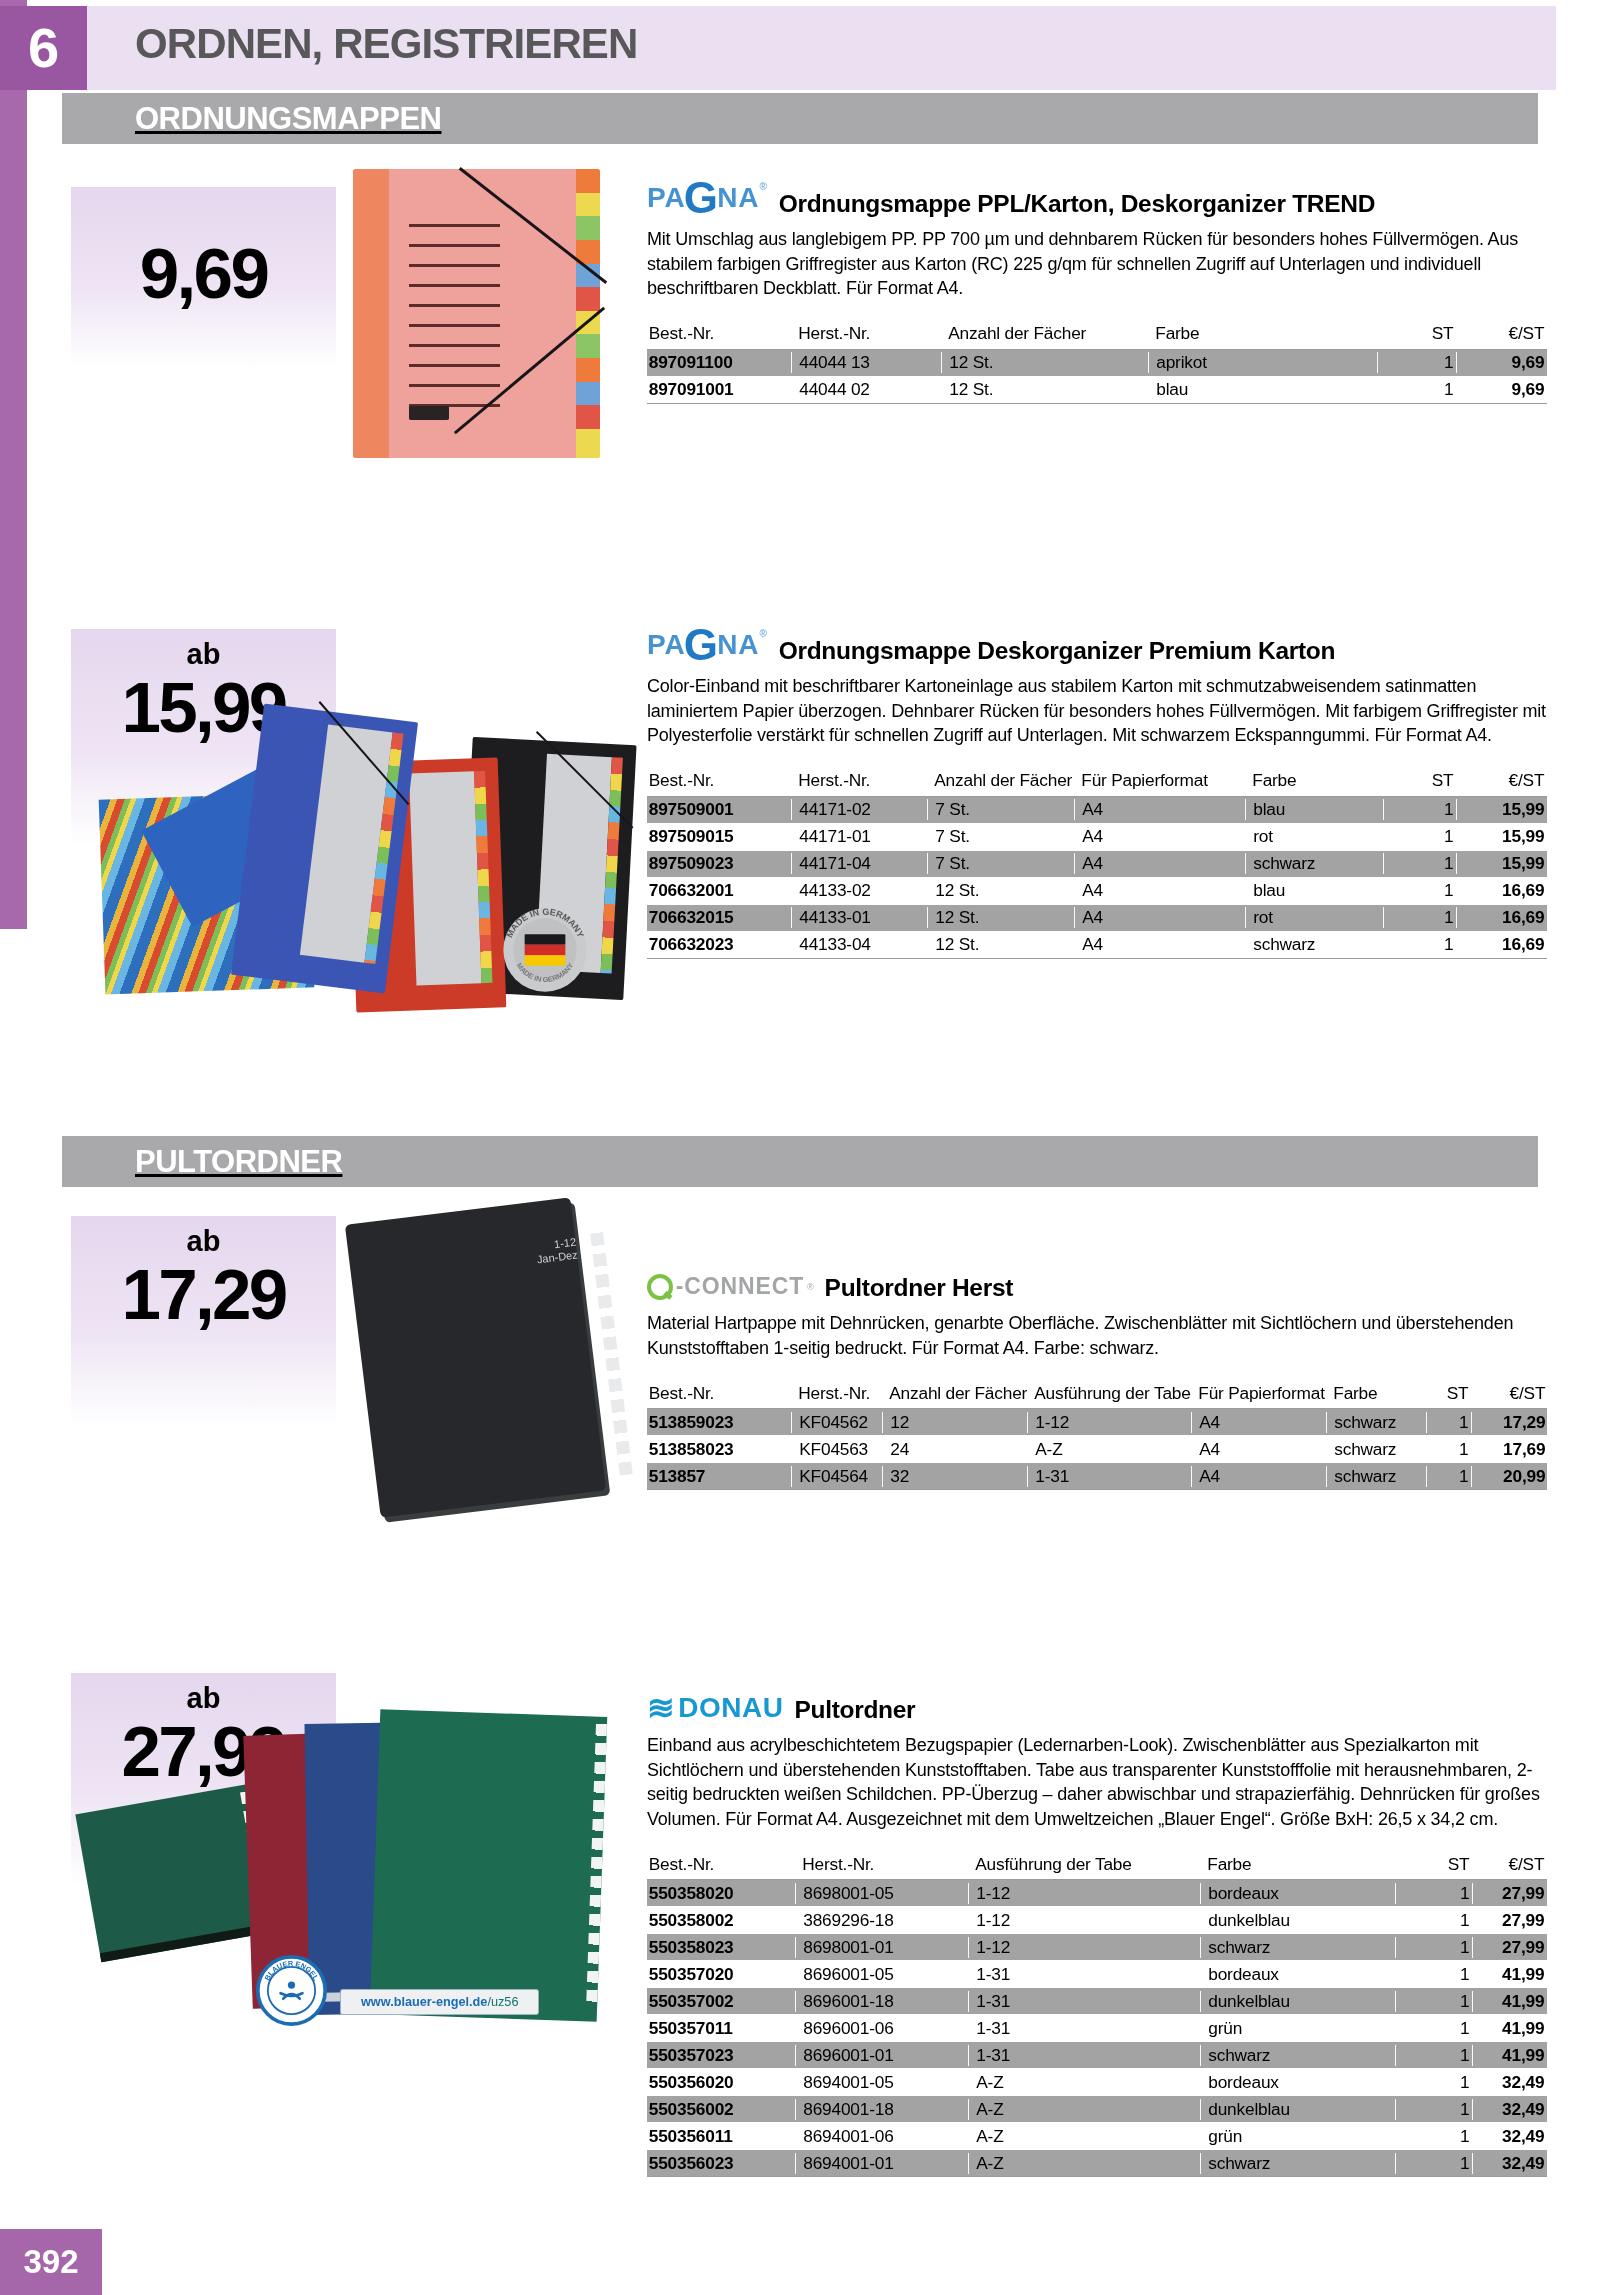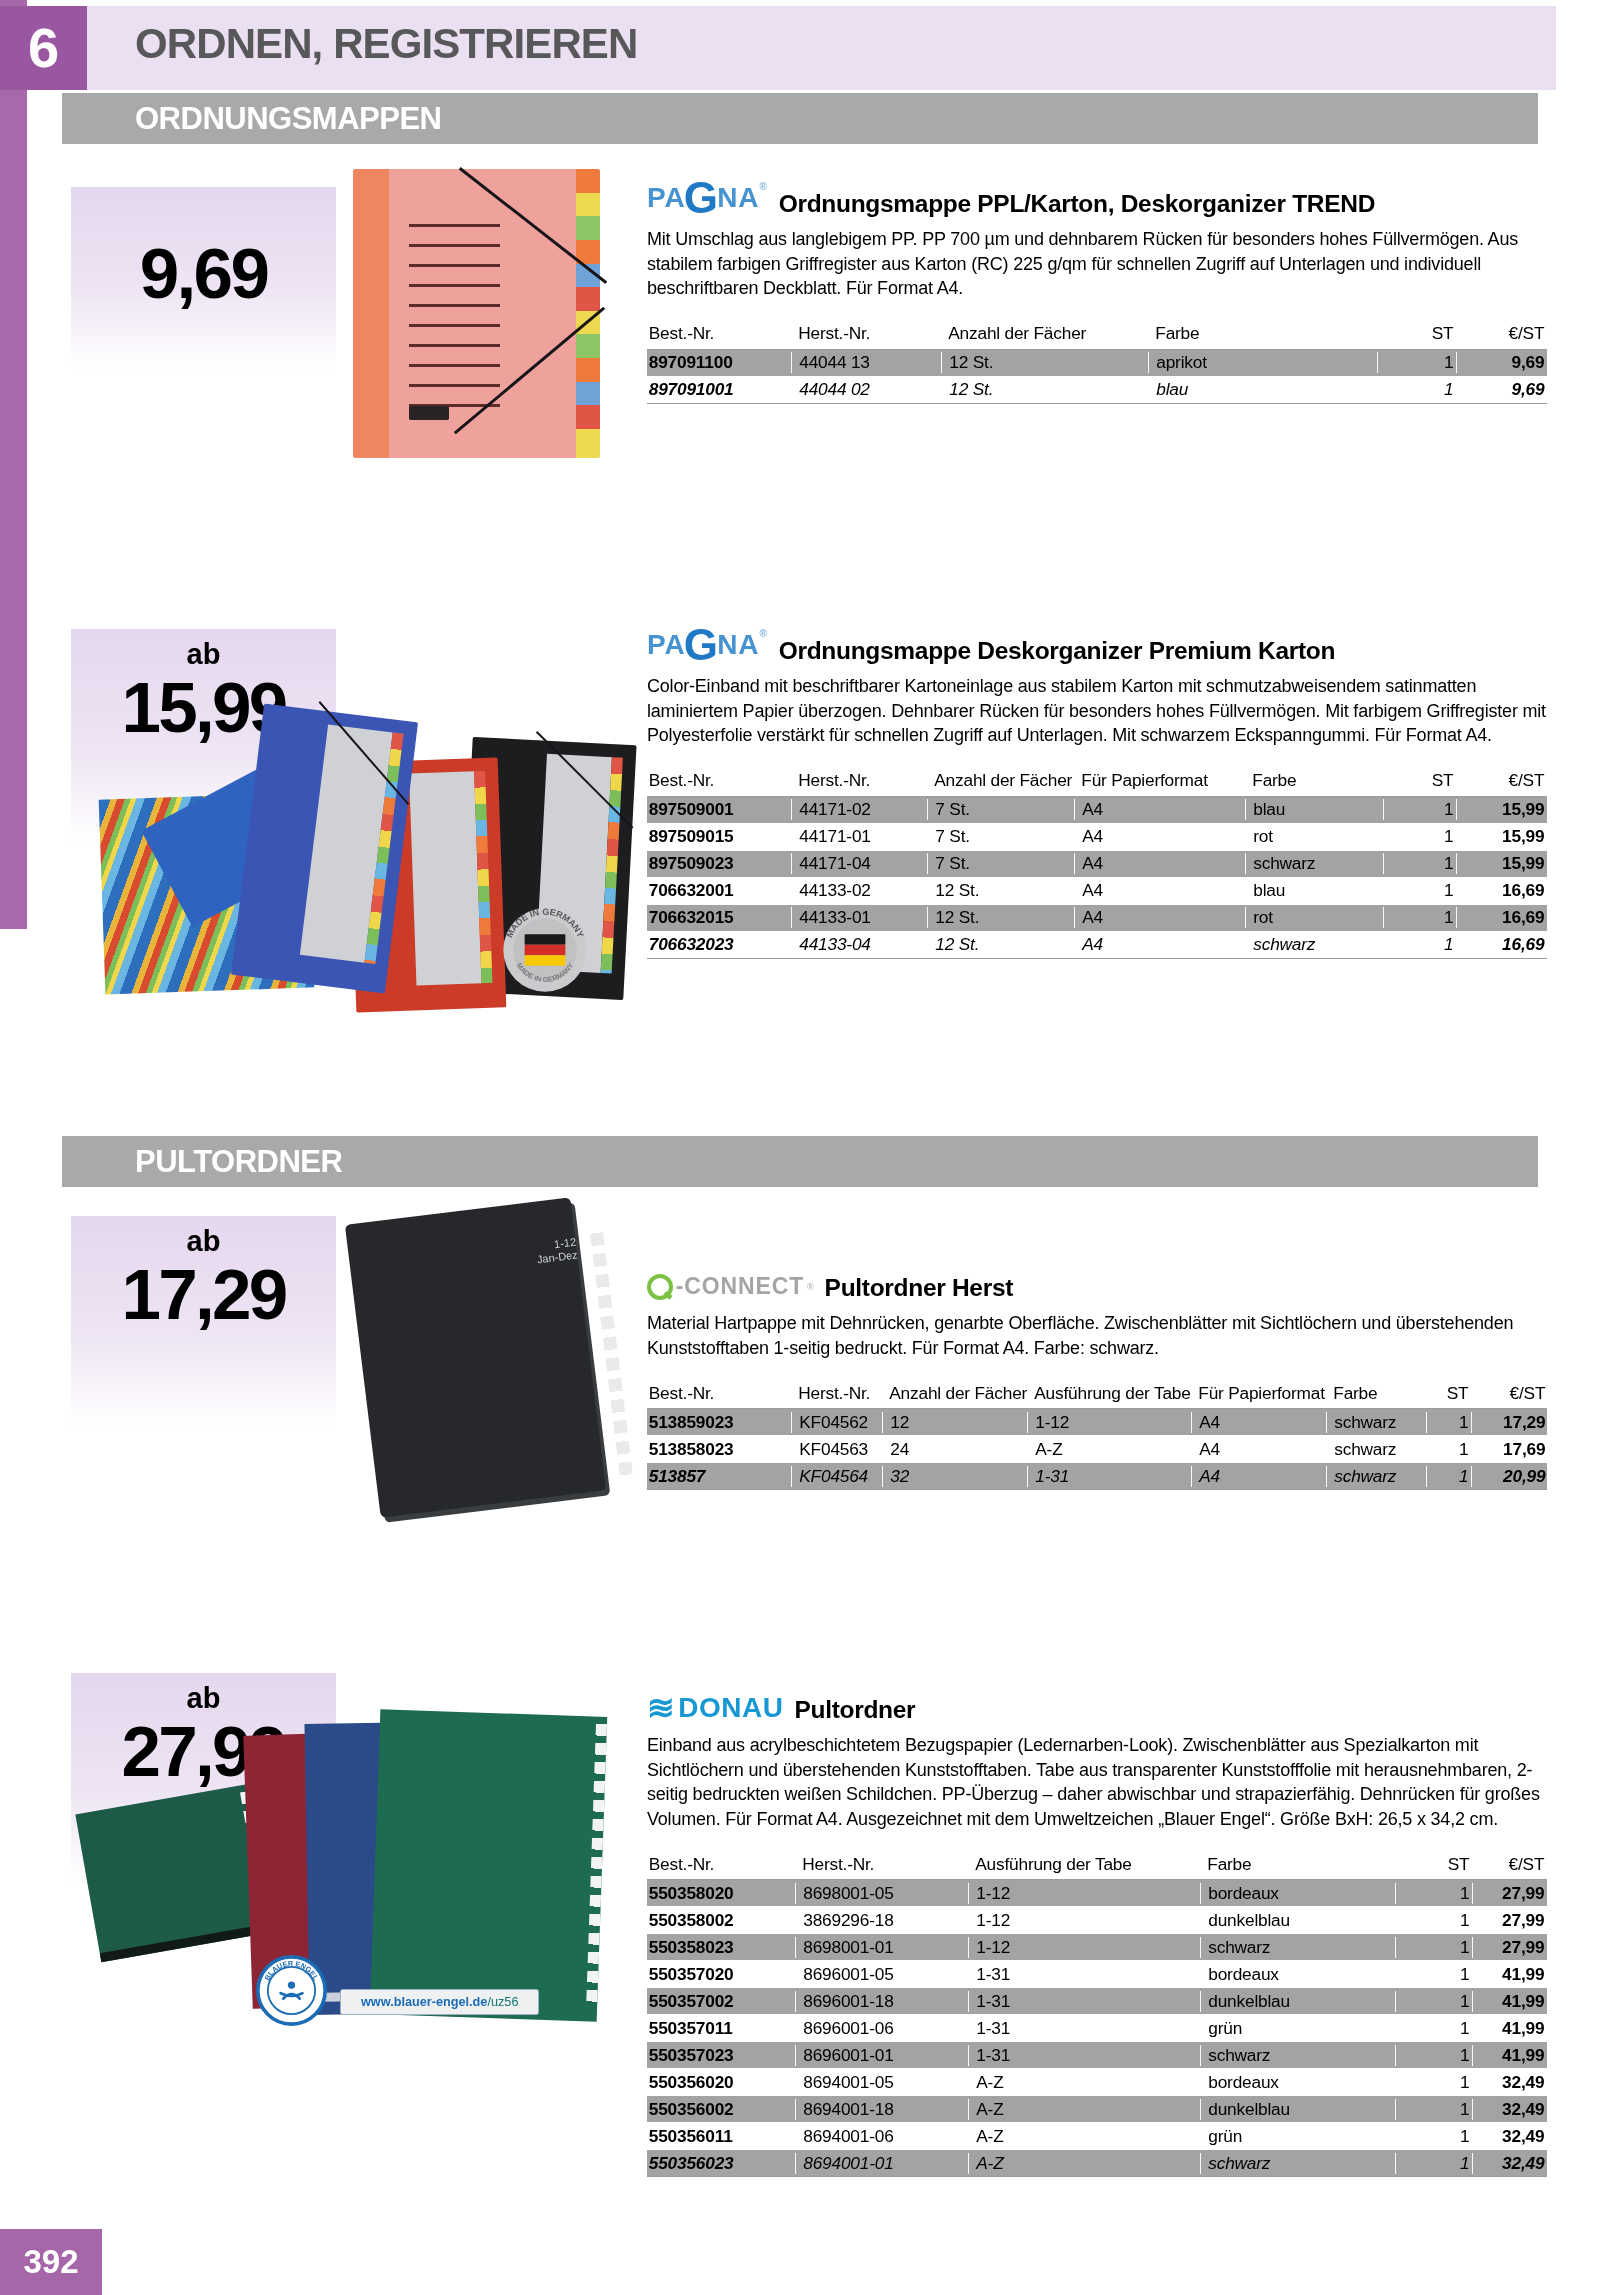--- a/index.html
+++ b/index.html
@@ -6,21 +6,21 @@
   body{font-family:"Liberation Sans",sans-serif;color:#000;}
   .page{position:relative;width:1624px;height:2296px;background:#fff;overflow:hidden;}
 
   
   .side-strip{position:absolute;left:0;top:0;width:27px;height:929px;background:#a868ac;}
   .chapter-box{position:absolute;left:0;top:5.5px;width:87px;height:84px;background:#9a57a1;
     color:#fff;font-size:56px;font-weight:700;text-align:center;line-height:84px;}
   .chapter-banner{position:absolute;left:87px;top:5.5px;width:1469px;height:84px;background:#ebdff2;}
   .chapter-title{position:absolute;left:135px;top:20px;font-size:42px;font-weight:700;
     color:#58585a;letter-spacing:-0.9px;}
-  .section-bar{position:absolute;left:62px;width:1476px;height:51px;background:#a9a9ab;}
+  .section-bar{position:absolute;left:62px;width:1476px;height:51px;background:#a9a9ab;text-decoration:underline;}
   .section-bar .lbl{padding-left:73px;color:#fff;font-size:31px;font-weight:700;
     letter-spacing:-0.5px;line-height:51px;}
   #bar-ordnungsmappen{top:93px;}
   #bar-pultordner{top:1136px;}
 
   
   .badge{position:absolute;left:71px;width:265px;text-align:center;
     background:linear-gradient(180deg,#e5d7ee 0%,#eee4f4 55%,#ffffff 100%);}
   .badge .ab{font-size:29px;font-weight:700;margin-top:9px;}
   .badge .val{font-size:71px;font-weight:700;letter-spacing:-2.7px;line-height:1.05;}
@@ -53,21 +53,21 @@
   
   .ptable{width:900px;}
   .row{display:grid;align-items:center;}
   .t1 .row{grid-template-columns:144px 150px 207px 229px 79px 91px;}
   .t2 .row{grid-template-columns:144px 136px 147px 171px 138px 73px 91px;}
   .t3 .row{grid-template-columns:144px 91px 145px 164px 135px 100px 45px 77px;}
   .t4 .row{grid-template-columns:148px 173px 232px 195px 77px 75px;}
   .row.head{height:29px;align-items:end;padding-bottom:4.5px;}
   .tbody{border-top:0.9px solid #9b9b9b;border-bottom:0.9px solid #9b9b9b;}
   .row.data{height:26px;border-bottom:1.8px solid #fff;}
-  .tbody .row:last-child{border-bottom:none;font-style:italic;}
+  .tbody .row:last-child{border-bottom:none;}
   .row.striped{background:#a3a3a3;}
   .cell{font-size:17.3px;padding-left:7.3px;letter-spacing:-0.2px;overflow:hidden;white-space:nowrap;}
   .row .cell:first-child{padding-left:1.8px;}
   .row.data .cell:first-child{font-weight:700;}
   .row .cell:nth-last-child(1),.row .cell:nth-last-child(2){text-align:right;padding-right:2.7px;}
   .row.data .cell:last-child{font-weight:700;}
   .row.data .cell + .cell{border-left:1.8px solid rgba(255,255,255,0.95);}
 
   
   .photo{position:absolute;}

